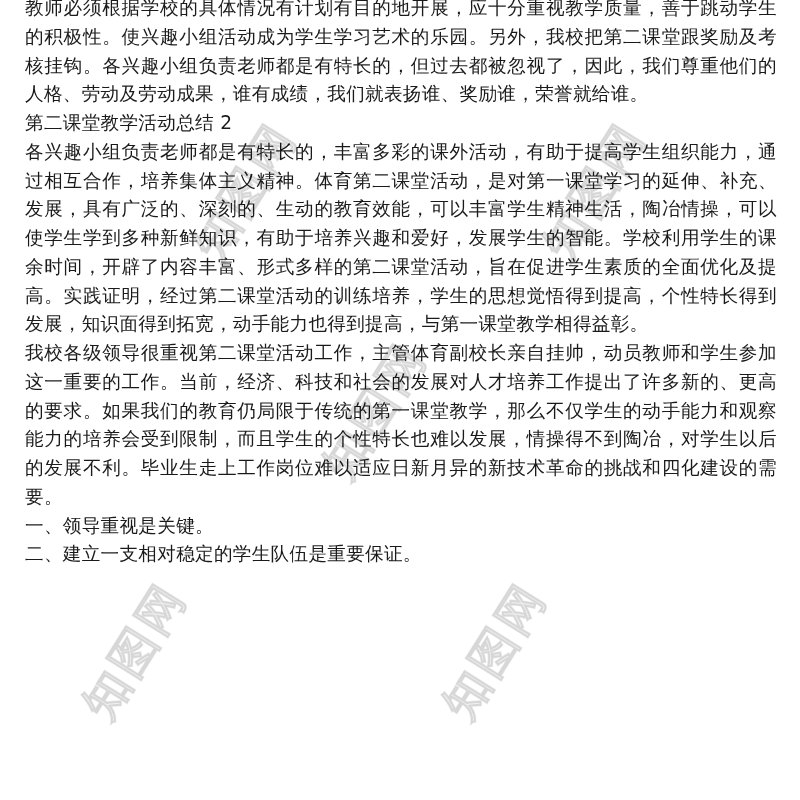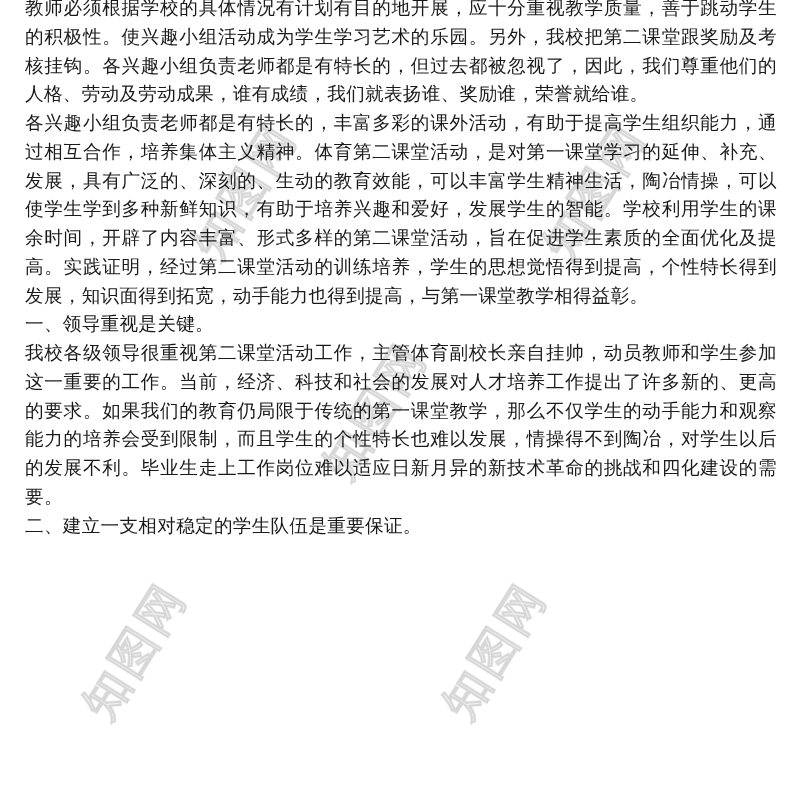--- a/index.html
+++ b/index.html
@@ -21,23 +21,24 @@
     transform: rotate(-58deg); pointer-events: none;
     -webkit-text-stroke: 1px rgba(0,0,0,0.10);
     letter-spacing: 4px;
   }
 </style>
 </head>
 <body>
 
 <div class="page">
   <p>教师必须根据学校的具体情况有计划有目的地开展，应十分重视教学质量，善于跳动学生的积极性。使兴趣小组活动成为学生学习艺术的乐园。另外，我校把第二课堂跟奖励及考核挂钩。各兴趣小组负责老师都是有特长的，但过去都被忽视了，因此，我们尊重他们的人格、劳动及劳动成果，谁有成绩，我们就表扬谁、奖励谁，荣誉就给谁。</p>
+  <p>第二课堂教学活动总结 2</p>
   <p>各兴趣小组负责老师都是有特长的，丰富多彩的课外活动，有助于提高学生组织能力，通过相互合作，培养集体主义精神。体育第二课堂活动，是对第一课堂学习的延伸、补充、发展，具有广泛的、深刻的、生动的教育效能，可以丰富学生精神生活，陶冶情操，可以使学生学到多种新鲜知识，有助于培养兴趣和爱好，发展学生的智能。学校利用学生的课余时间，开辟了内容丰富、形式多样的第二课堂活动，旨在促进学生素质的全面优化及提高。实践证明，经过第二课堂活动的训练培养，学生的思想觉悟得到提高，个性特长得到发展，知识面得到拓宽，动手能力也得到提高，与第一课堂教学相得益彰。</p>
+  <p>我校各级领导很重视第二课堂活动工作，主管体育副校长亲自挂帅，动员教师和学生参加这一重要的工作。当前，经济、科技和社会的发展对人才培养工作提出了许多新的、更高的要求。如果我们的教育仍局限于传统的第一课堂教学，那么不仅学生的动手能力和观察能力的培养会受到限制，而且学生的个性特长也难以发展，情操得不到陶冶，对学生以后的发展不利。毕业生走上工作岗位难以适应日新月异的新技术革命的挑战和四化建设的需要。</p>
   <p>一、领导重视是关键。</p>
-  <p>我校各级领导很重视第二课堂活动工作，主管体育副校长亲自挂帅，动员教师和学生参加这一重要的工作。当前，经济、科技和社会的发展对人才培养工作提出了许多新的、更高的要求。如果我们的教育仍局限于传统的第一课堂教学，那么不仅学生的动手能力和观察能力的培养会受到限制，而且学生的个性特长也难以发展，情操得不到陶冶，对学生以后的发展不利。毕业生走上工作岗位难以适应日新月异的新技术革命的挑战和四化建设的需要。</p>
   <p>二、建立一支相对稳定的学生队伍是重要保证。</p>
 
 </div>
 
 <div class="watermark" style="left:170px; top:160px;">知图网</div>
 <div class="watermark" style="left:520px; top:160px;">知图网</div>
 <div class="watermark" style="left:300px; top:380px;">知图网</div>
 <div class="watermark" style="left:60px; top:620px;">知图网</div>
 <div class="watermark" style="left:420px; top:620px;">知图网</div>
 

